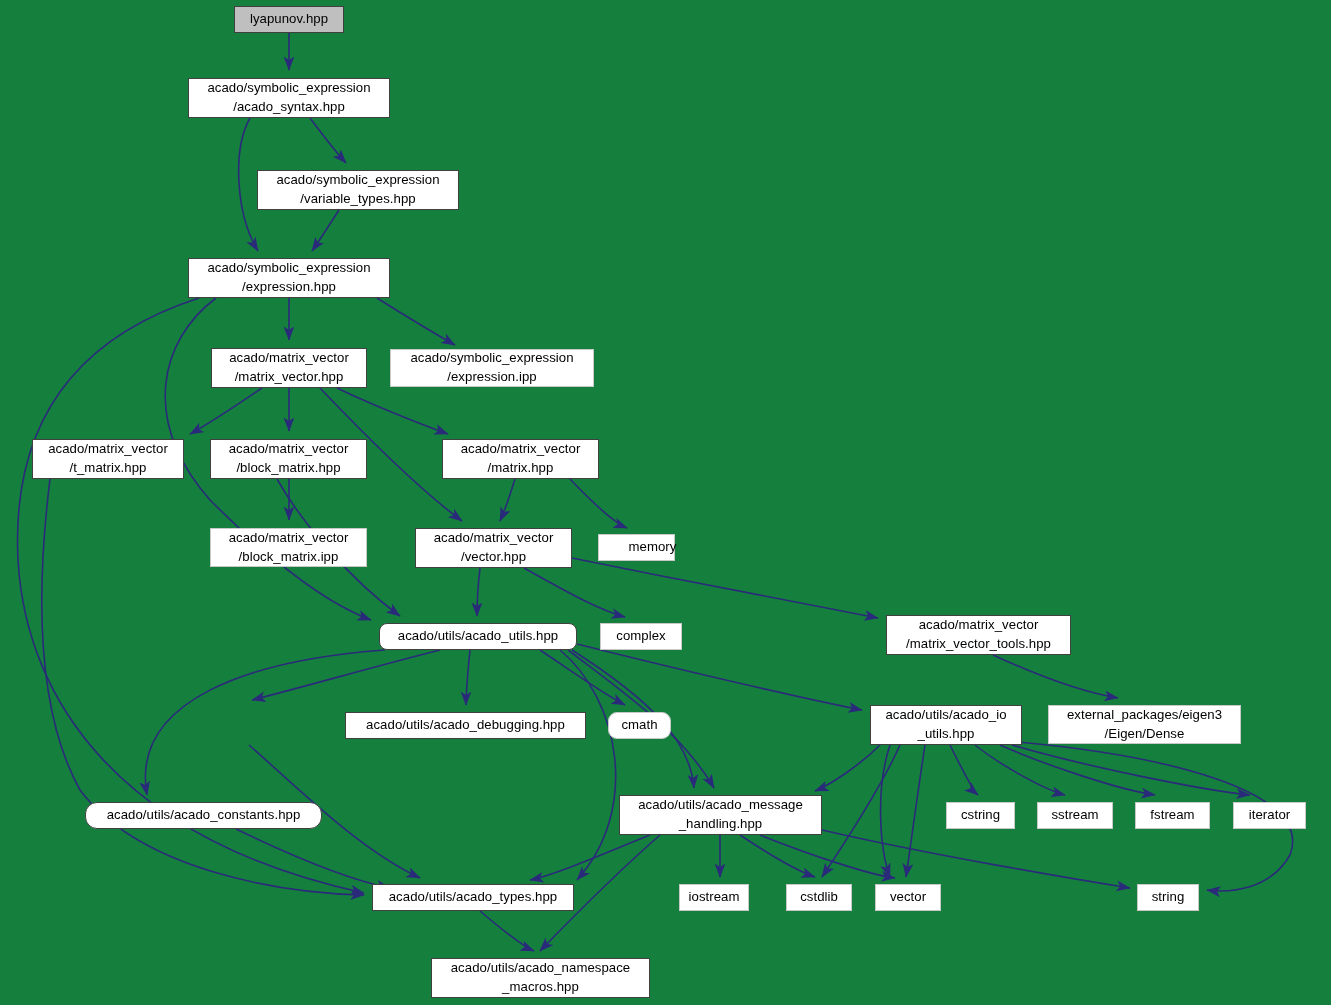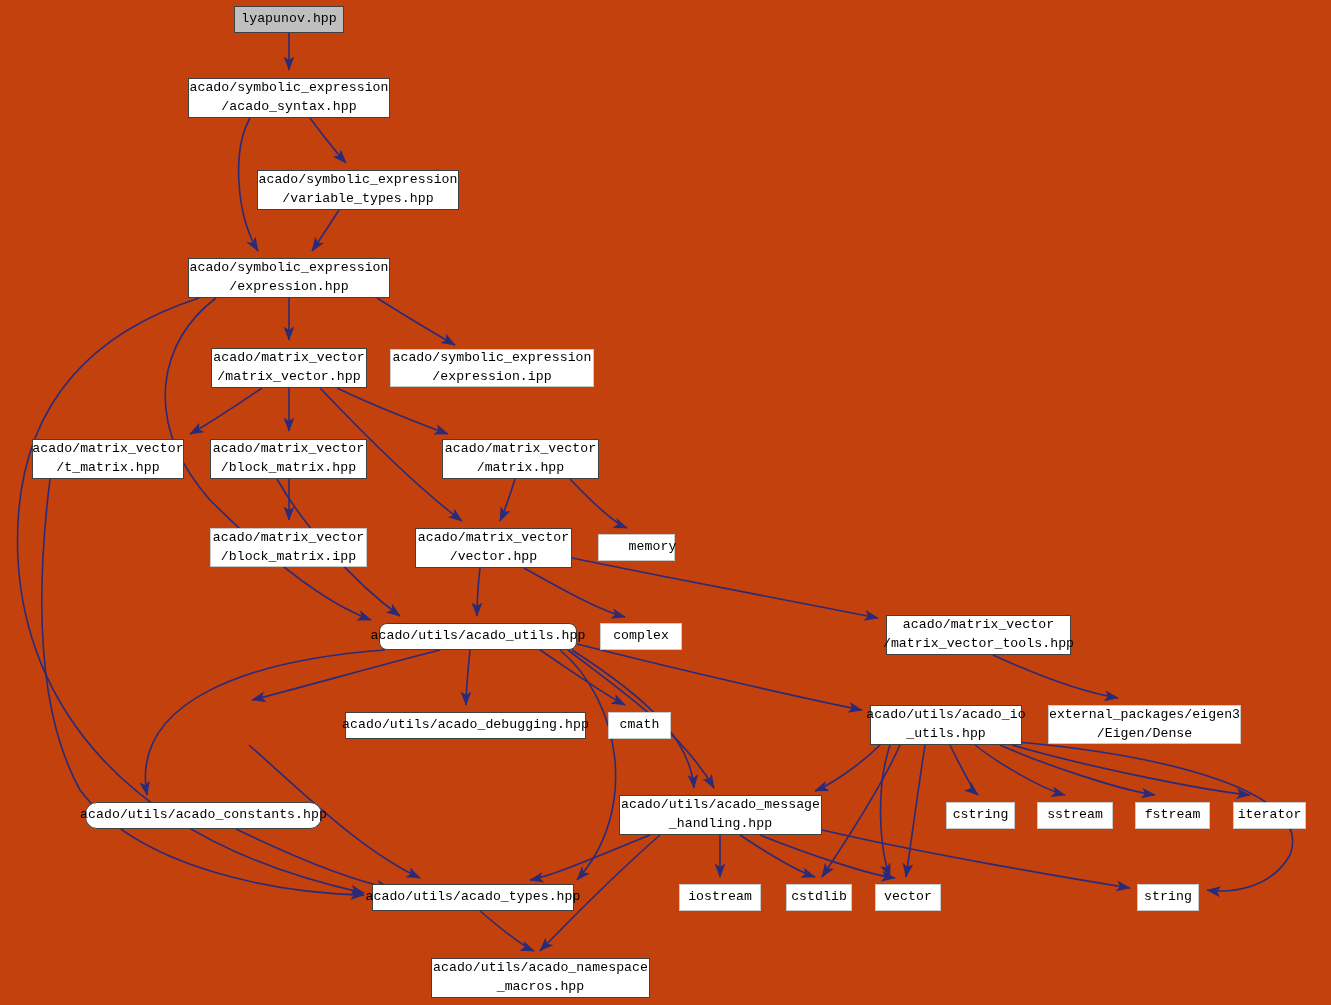--- a/index.html
+++ b/index.html
@@ -1,20 +1,20 @@
 <!DOCTYPE html>
 <html><head>
 <meta charset="utf-8">
 <style>
   html,body{margin:0;padding:0;background:#ffffff;}
   #canvas{
     position:relative;
     width:1331px;height:1005px;
-    background:#c2410c;
-    font-family:Liberation Mono, monospace;
+    background:#15803d;
+    font-family:Liberation Sans, sans-serif;
     overflow:hidden;
   }
   #edges{position:absolute;left:0;top:0;width:1331px;height:1005px;}
   .node{
     position:absolute;
     box-sizing:border-box;
     display:flex;
     align-items:center;
     justify-content:center;
     text-align:center;
@@ -110,32 +110,32 @@
     <div class="node light" style="left: 210px; top: 528px; width: 157px; height: 39px;"><span>acado/matrix_vector
 /block_matrix.ipp</span></div>
     <div class="node solid" style="left: 415px; top: 528px; width: 157px; height: 40px;"><span>acado/matrix_vector
 /vector.hpp</span></div>
     <div class="node light" style="left: 598px; top: 534px; width: 77px; height: 27px; padding-left: 32px;"><span>memory</span></div>
     <div class="node solid" style="left: 379px; top: 623px; width: 198px; height: 27px; border-radius: 8px;"><span>acado/utils/acado_utils.hpp</span></div>
     <div class="node light" style="left: 600px; top: 623px; width: 82px; height: 27px;"><span>complex</span></div>
     <div class="node solid" style="left: 886px; top: 615px; width: 185px; height: 40px;"><span>acado/matrix_vector
 /matrix_vector_tools.hpp</span></div>
     <div class="node solid" style="left: 345px; top: 712px; width: 241px; height: 27px;"><span>acado/utils/acado_debugging.hpp</span></div>
-    <div class="node light" style="left: 608px; top: 712px; width: 63px; height: 27px;"><span>cmath</span></div>
+    <div class="node light" style="left: 608px; top: 712px; width: 63px; height: 27px; border-radius: 9px;"><span>cmath</span></div>
     <div class="node solid" style="left: 870px; top: 705px; width: 152px; height: 40px;"><span>acado/utils/acado_io
 _utils.hpp</span></div>
     <div class="node light" style="left: 1048px; top: 705px; width: 193px; height: 39px;"><span>external_packages/eigen3
 /Eigen/Dense</span></div>
     <div class="node solid" style="left: 85px; top: 802px; width: 237px; height: 27px; border-radius: 12px;"><span>acado/utils/acado_constants.hpp</span></div>
     <div class="node solid" style="left: 619px; top: 795px; width: 203px; height: 40px;"><span>acado/utils/acado_message
 _handling.hpp</span></div>
     <div class="node light" style="left: 946px; top: 802px; width: 69px; height: 27px;"><span>cstring</span></div>
     <div class="node light" style="left: 1037px; top: 802px; width: 76px; height: 27px;"><span>sstream</span></div>
     <div class="node light" style="left: 1135px; top: 802px; width: 75px; height: 27px;"><span>fstream</span></div>
     <div class="node light" style="left: 1233px; top: 802px; width: 73px; height: 27px;"><span>iterator</span></div>
     <div class="node solid" style="left: 372px; top: 884px; width: 202px; height: 27px; text-align: center;"><span>acado/utils/acado_types.hpp</span></div>
-    <div class="node light" style="left: 679px; top: 884px; width: 82px; height: 27px;"><span>iostream</span></div>
+    <div class="node light" style="left: 679px; top: 884px; width: 70px; height: 27px;"><span>iostream</span></div>
     <div class="node light" style="left: 786px; top: 884px; width: 66px; height: 27px;"><span>cstdlib</span></div>
     <div class="node light" style="left: 875px; top: 884px; width: 66px; height: 27px;"><span>vector</span></div>
     <div class="node light" style="left: 1137px; top: 884px; width: 62px; height: 27px;"><span>string</span></div>
     <div class="node solid" style="left: 431px; top: 958px; width: 219px; height: 40px;"><span>acado/utils/acado_namespace
 _macros.hpp</span></div>
   </div>
 
 </body></html>

